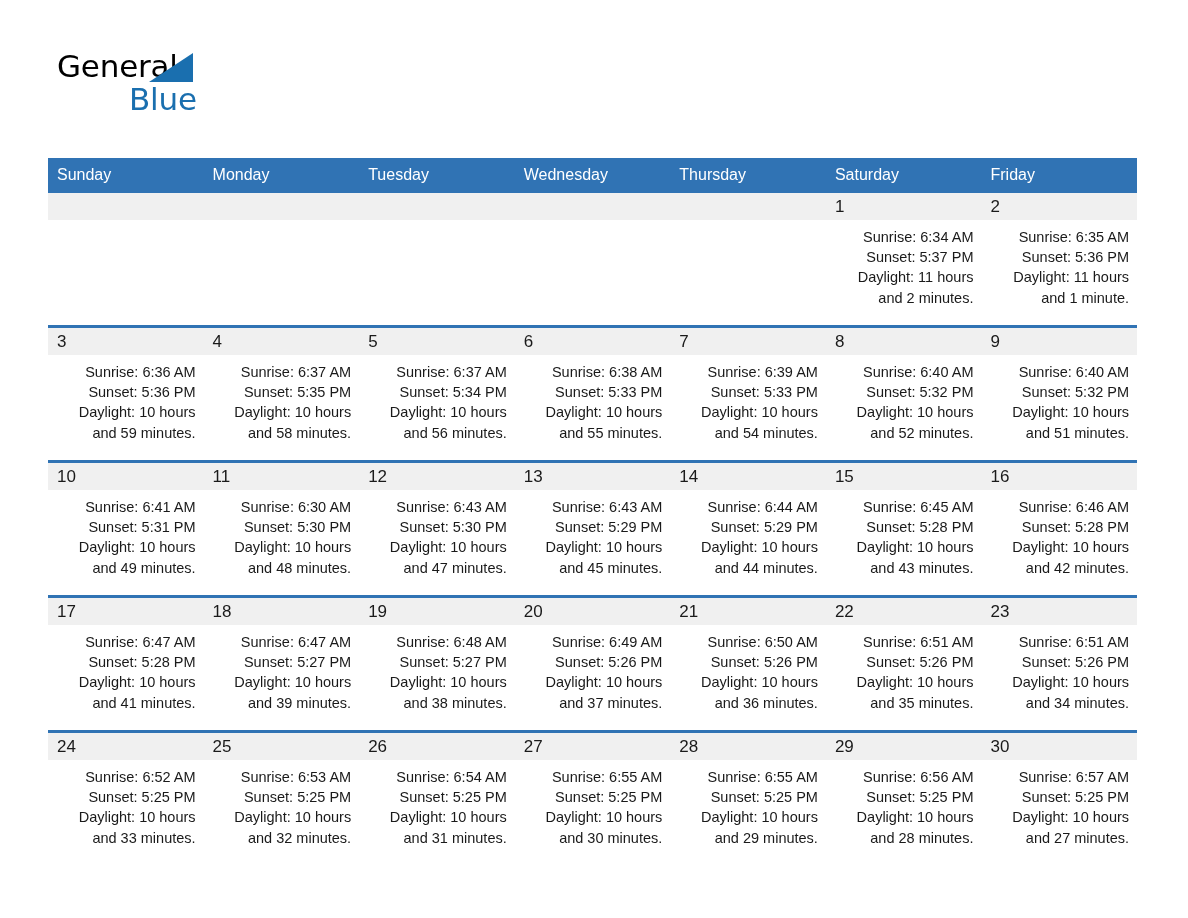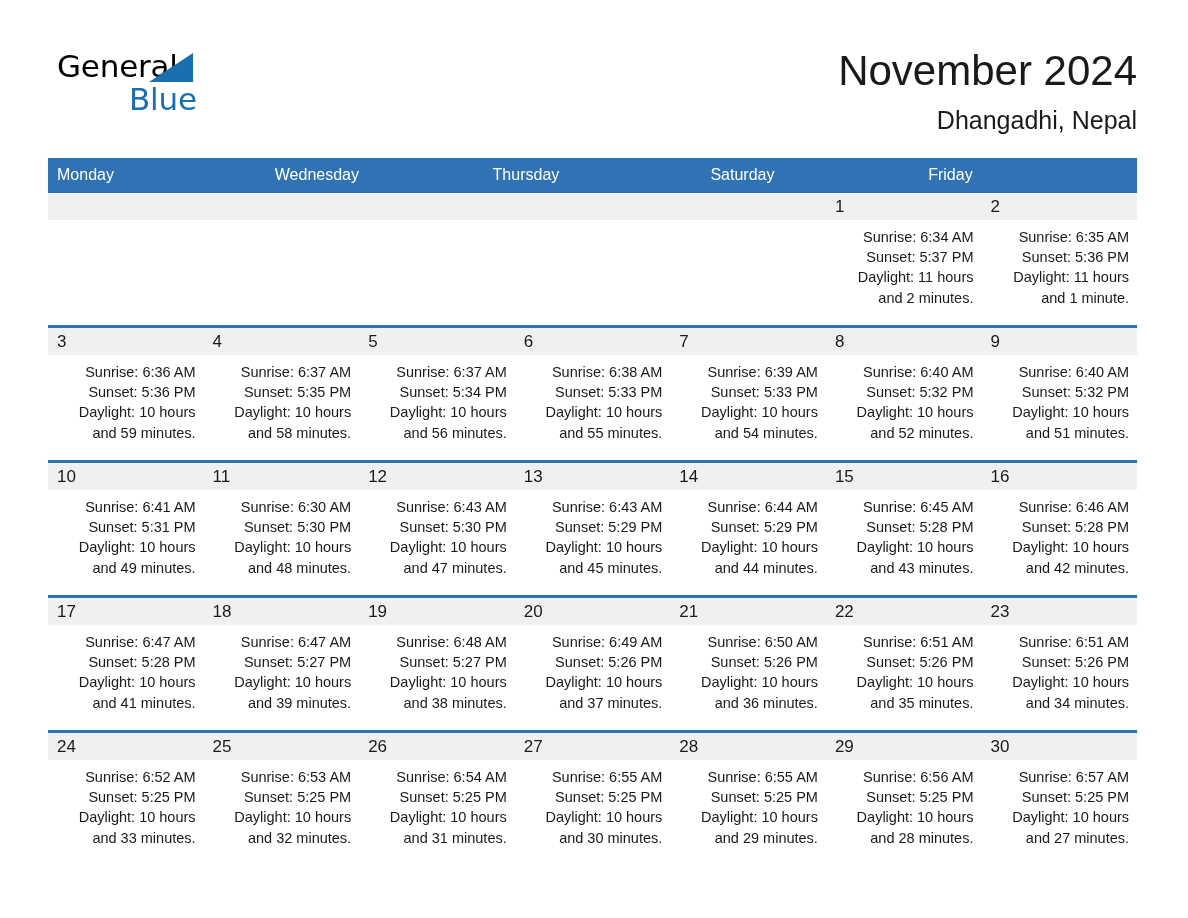--- a/index.html
+++ b/index.html
@@ -164,30 +164,28 @@
 <div class="page">
 
   <div class="topbar">
 
     <div class="logo">
       <span class="logo-general">General</span>
       <span class="logo-triangle"></span>
       <span class="logo-blue">Blue</span>
     </div>
 
-    <div class="title-block">
-      <div class="cal-title">November 2024</div>
-      <div class="cal-subtitle">Dhangadhi, Nepal</div>
-    </div>
 
   </div>
 
   <div class="calendar">
     <div class="cal-row head-row" id="weekday-header-row">
+        <div class="head-cell">Sunday</div>
         <div class="head-cell">Monday</div>
+        <div class="head-cell">Tuesday</div>
         <div class="head-cell">Wednesday</div>
         <div class="head-cell">Thursday</div>
         <div class="head-cell">Saturday</div>
         <div class="head-cell">Friday</div>
       </div>
     <div id="weeks-container">
         <div class="cal-row week-row first-week">
           <div class="day-cell empty">
             <div class="day-num-band"></div>
           </div>

